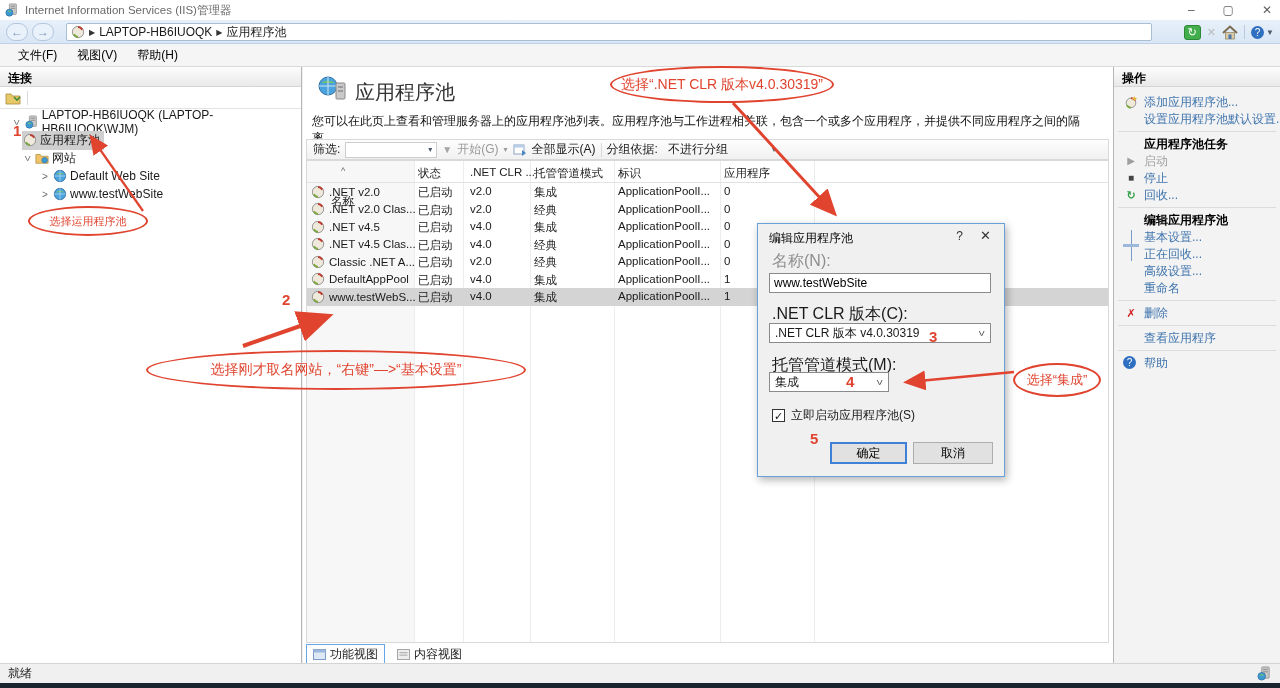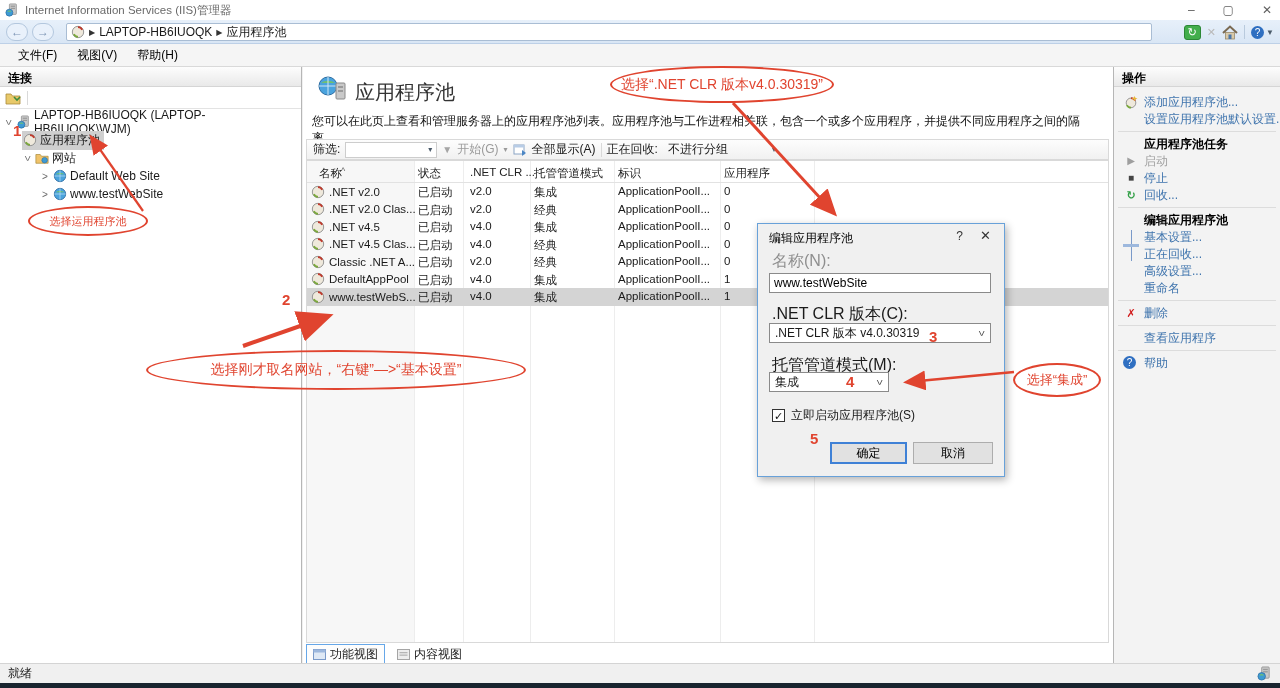--- a/index.html
+++ b/index.html
@@ -33,21 +33,21 @@
   .left-panel { position:absolute; left:0; top:67px; width:302px; height:596px; background:#fff; border-right:1px solid #b6b6b6; }
   .center-panel { position:absolute; left:303px; top:67px; width:810px; height:596px; background:#fff; }
   .right-panel { position:absolute; left:1113px; top:67px; width:167px; height:596px; background:#f3f3f3; border-left:1px solid #b6b6b6; }
   .panel-header { height:20px; background:linear-gradient(#fdfdfd,#e9e9e9); border-bottom:1px solid #d5d5d5; font-weight:bold; padding:3px 8px; color:#000; }
   .conn-toolbar { height:22px; border-bottom:1px solid #e3e3e3; display:flex; align-items:center; padding-left:5px; gap:6px; }
   .tb-sep { width:1px; height:14px; background:#d9d9d9; }
 
   
   .tree { padding-top:4px; }
   .tree-row { height:18px; display:flex; align-items:center; gap:3px; font-size:12px; }
-  .ind1 { padding-left:4px; } .ind2 { padding-left:22px; } .ind3 { padding-left:40px; }
+  .ind1 { padding-left:12px; } .ind2 { padding-left:22px; } .ind3 { padding-left:40px; }
   .chev { display:inline-block; width:10px; color:#6a6a6a; font-size:10px; text-align:center; }
   .chev.down { transform:rotate(90deg); }
   .tree-sel { display:flex; align-items:center; gap:3px; background:#cfcfcf; padding:1px 4px 1px 1px; }
   .ticon { width:14px; height:14px; flex:0 0 auto; }
 
   
   .feat-icon { position:absolute; left:14px; top:8px; }
   .feat-title { position:absolute; left:52px; top:12px; font-size:20px; color:#333; }
   .feat-desc { position:absolute; left:9px; top:46px; width:790px; font-size:12px; color:#111; }
 
@@ -66,21 +66,21 @@
   .gridline { position:absolute; top:0; bottom:0; width:1px; background:#ededed; }
   .lheader { position:absolute; left:0; top:0; width:100%; height:22px; border-bottom:1px solid #e2e2e2; font-size:11.5px; color:#222; }
   .lheader span { position:absolute; top:5px; }
   .sort-caret { position:absolute; left:34px; top:-2px; font-size:9px; color:#666; }
   .lrows { position:absolute; left:0; top:22px; width:100%; }
   .lrow { position:relative; height:17.5px; font-size:11.5px; }
   .lrow.sel { background:#d4d4d4; }
   .cell { position:absolute; top:2px; white-space:nowrap; }
   .c0 { left:4px; display:flex; gap:4px; align-items:center; top:1.5px; }
   .c1 { left:111px; } .c2 { left:163px; } .c3 { left:227px; } .c4 { left:311px; } .c5 { left:417px; }
-  .hc0 { left:12px; } .hc1 { left:111px; } .hc2 { left:163px; } .hc3 { left:227px; } .hc4 { left:311px; } .hc5 { left:417px; }
+  .hc0 { left:24px;margin-top:28px; } .hc1 { left:111px; } .hc2 { left:163px; } .hc3 { left:227px; } .hc4 { left:311px; } .hc5 { left:417px; }
 
   
   .view-tabs { position:absolute; left:3px; top:578px; height:18px; display:flex; gap:6px; align-items:center; }
   .vtab { display:flex; align-items:center; gap:4px; padding:1px 6px; font-size:12px; color:#222; }
   .vtab.active { border:1px solid #66a7e8; background:#fdfdfd; }
   .vticon { width:13px; height:11px; display:inline-block; }
 
   
   .actions-body { padding-top:6px; }
   .action-link { position:relative; height:16px; line-height:16px; font-size:12px; color:#3f74ad; padding-left:30px; margin:1px 0; white-space:nowrap; }
@@ -262,21 +262,21 @@
     <span class="funnel">▼</span>
     <span class="dim">开始(G)</span>
     <span class="caret dim">▾</span>
     <svg class="mini-ico" viewBox="0 0 14 12">
         <rect x="1" y="1" width="10" height="9" fill="#fff" stroke="#8aa4c4"></rect>
         <rect x="1" y="1" width="10" height="2.5" fill="#b7cce6"></rect>
         <path d="M9 6 l4 3 l-4 3 z" fill="#4a86c4"></path>
       </svg>
     <span>全部显示(A)</span>
     <span class="tb-sep"></span>
-    <span>正在回收:</span>
+    <span>分组依据:</span>
     <span class="combo combo-group" style="border-color:transparent;background:transparent">
         <span>不进行分组</span>
         <span class="caret">▾</span>
       </span>
   </div>
 
   <div class="list">
     <div class="sort-band"></div>
     <div class="gridline" style="left:107px"></div>
     <div class="gridline" style="left:156px"></div>

